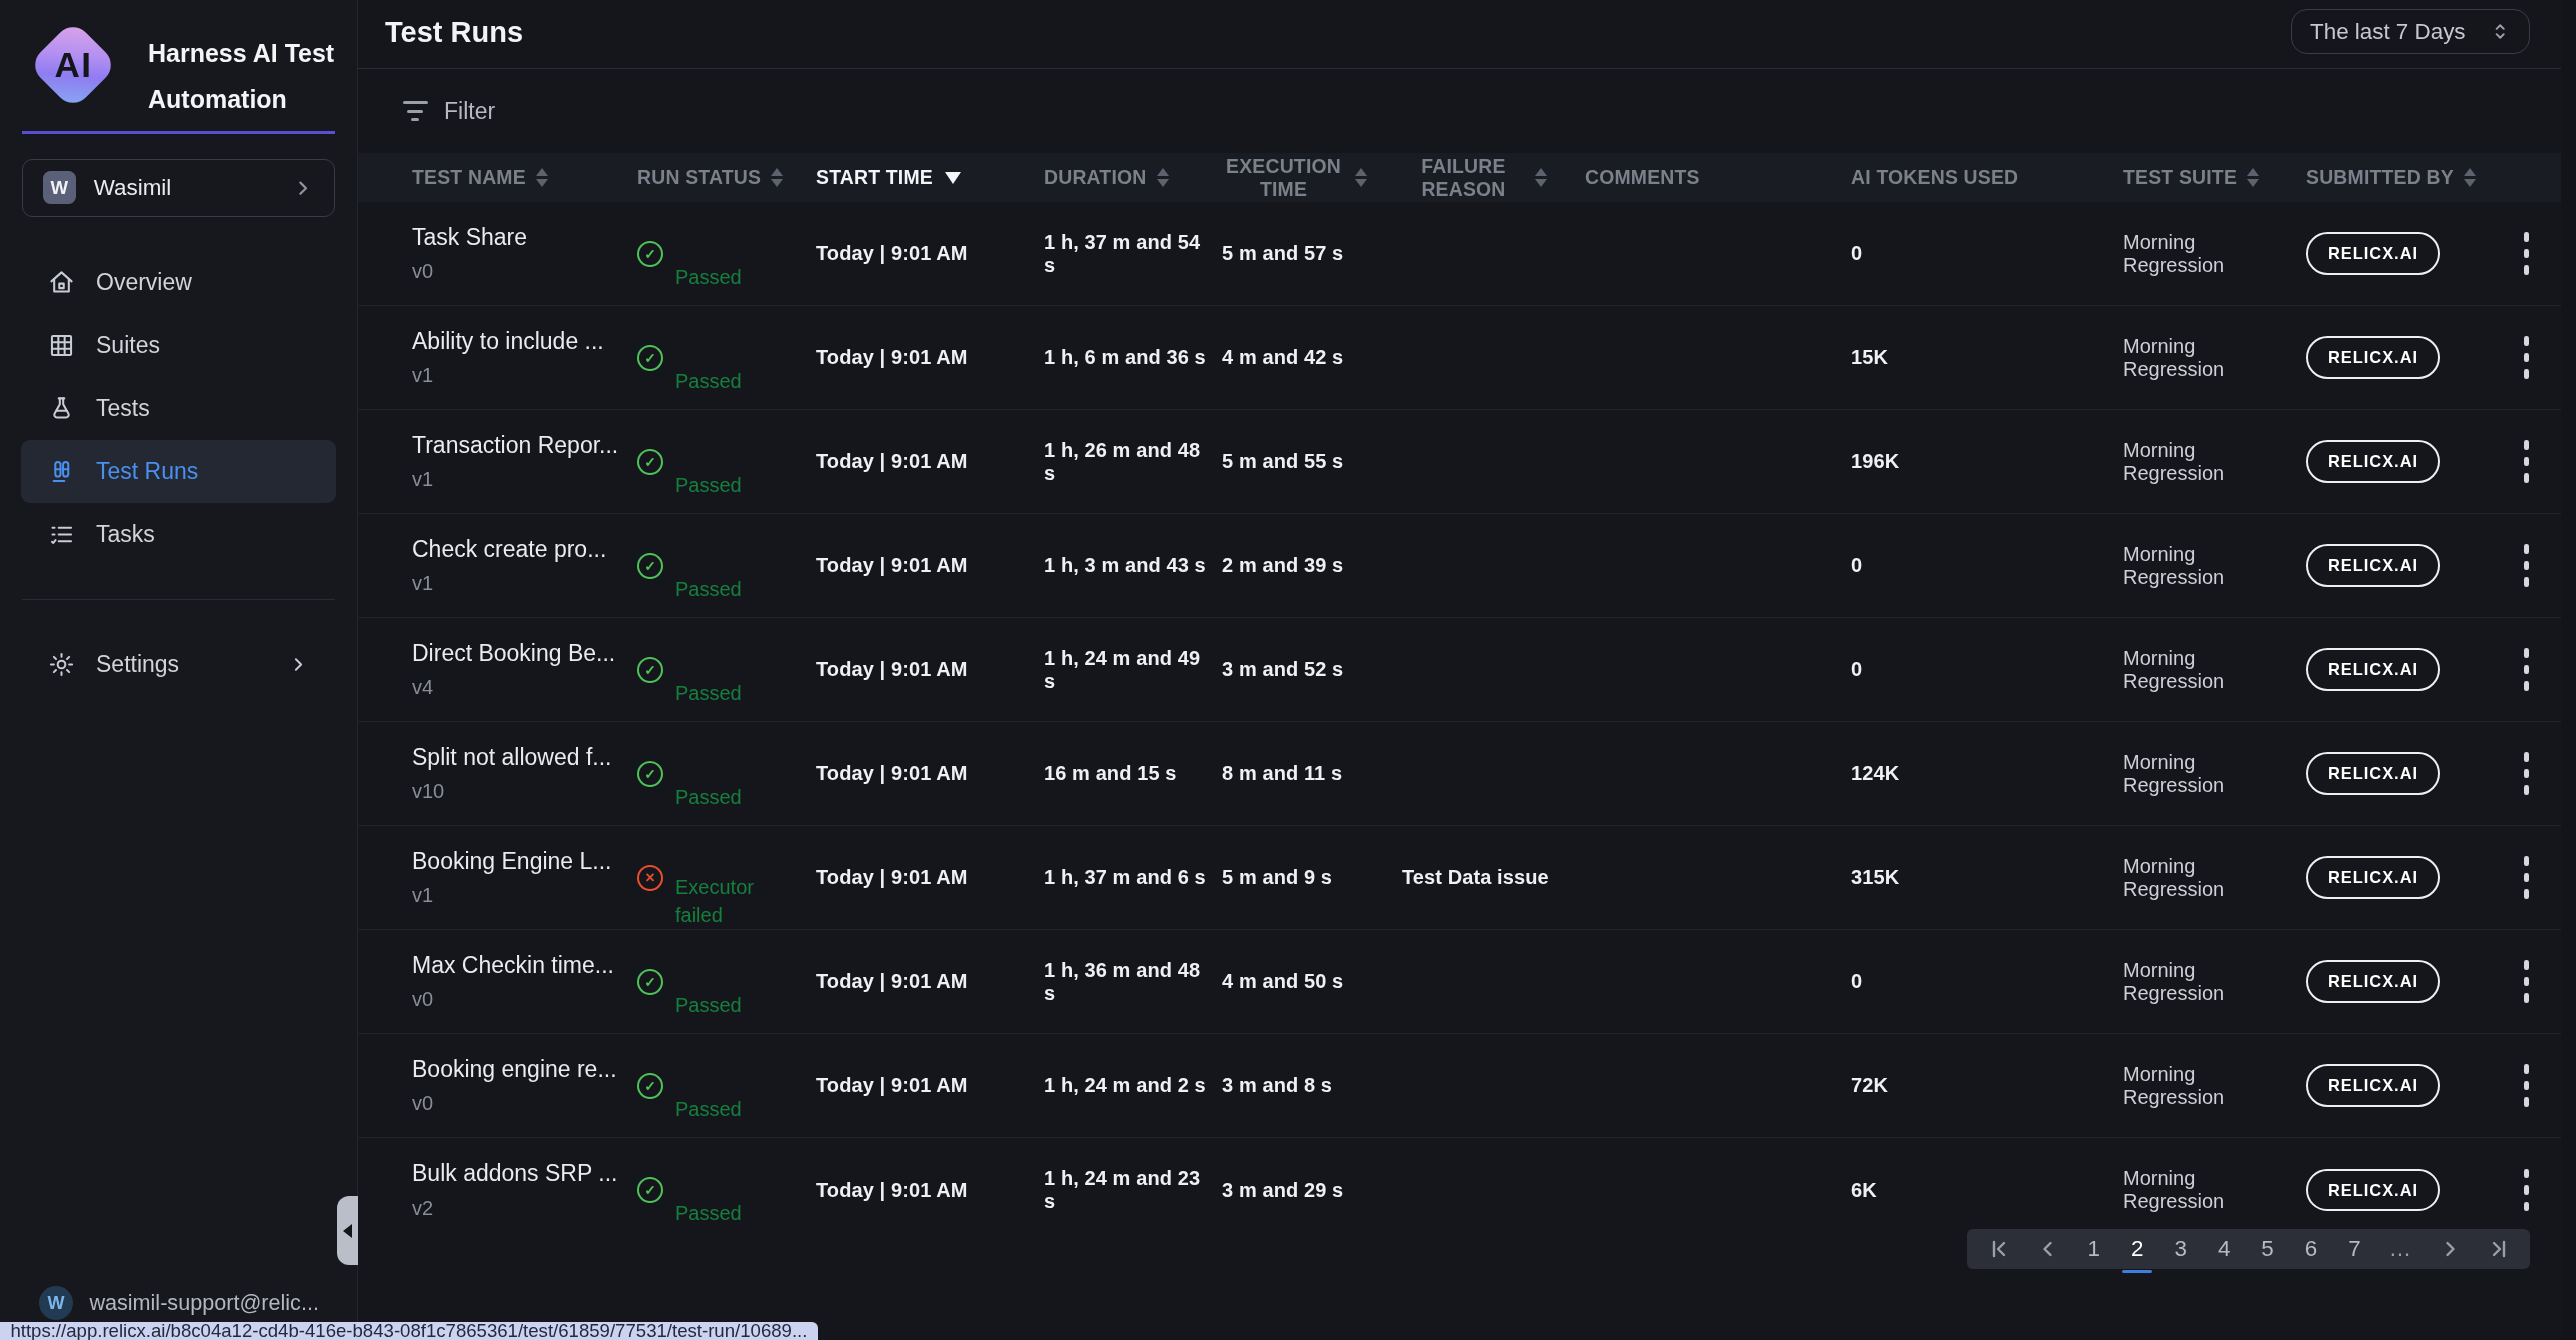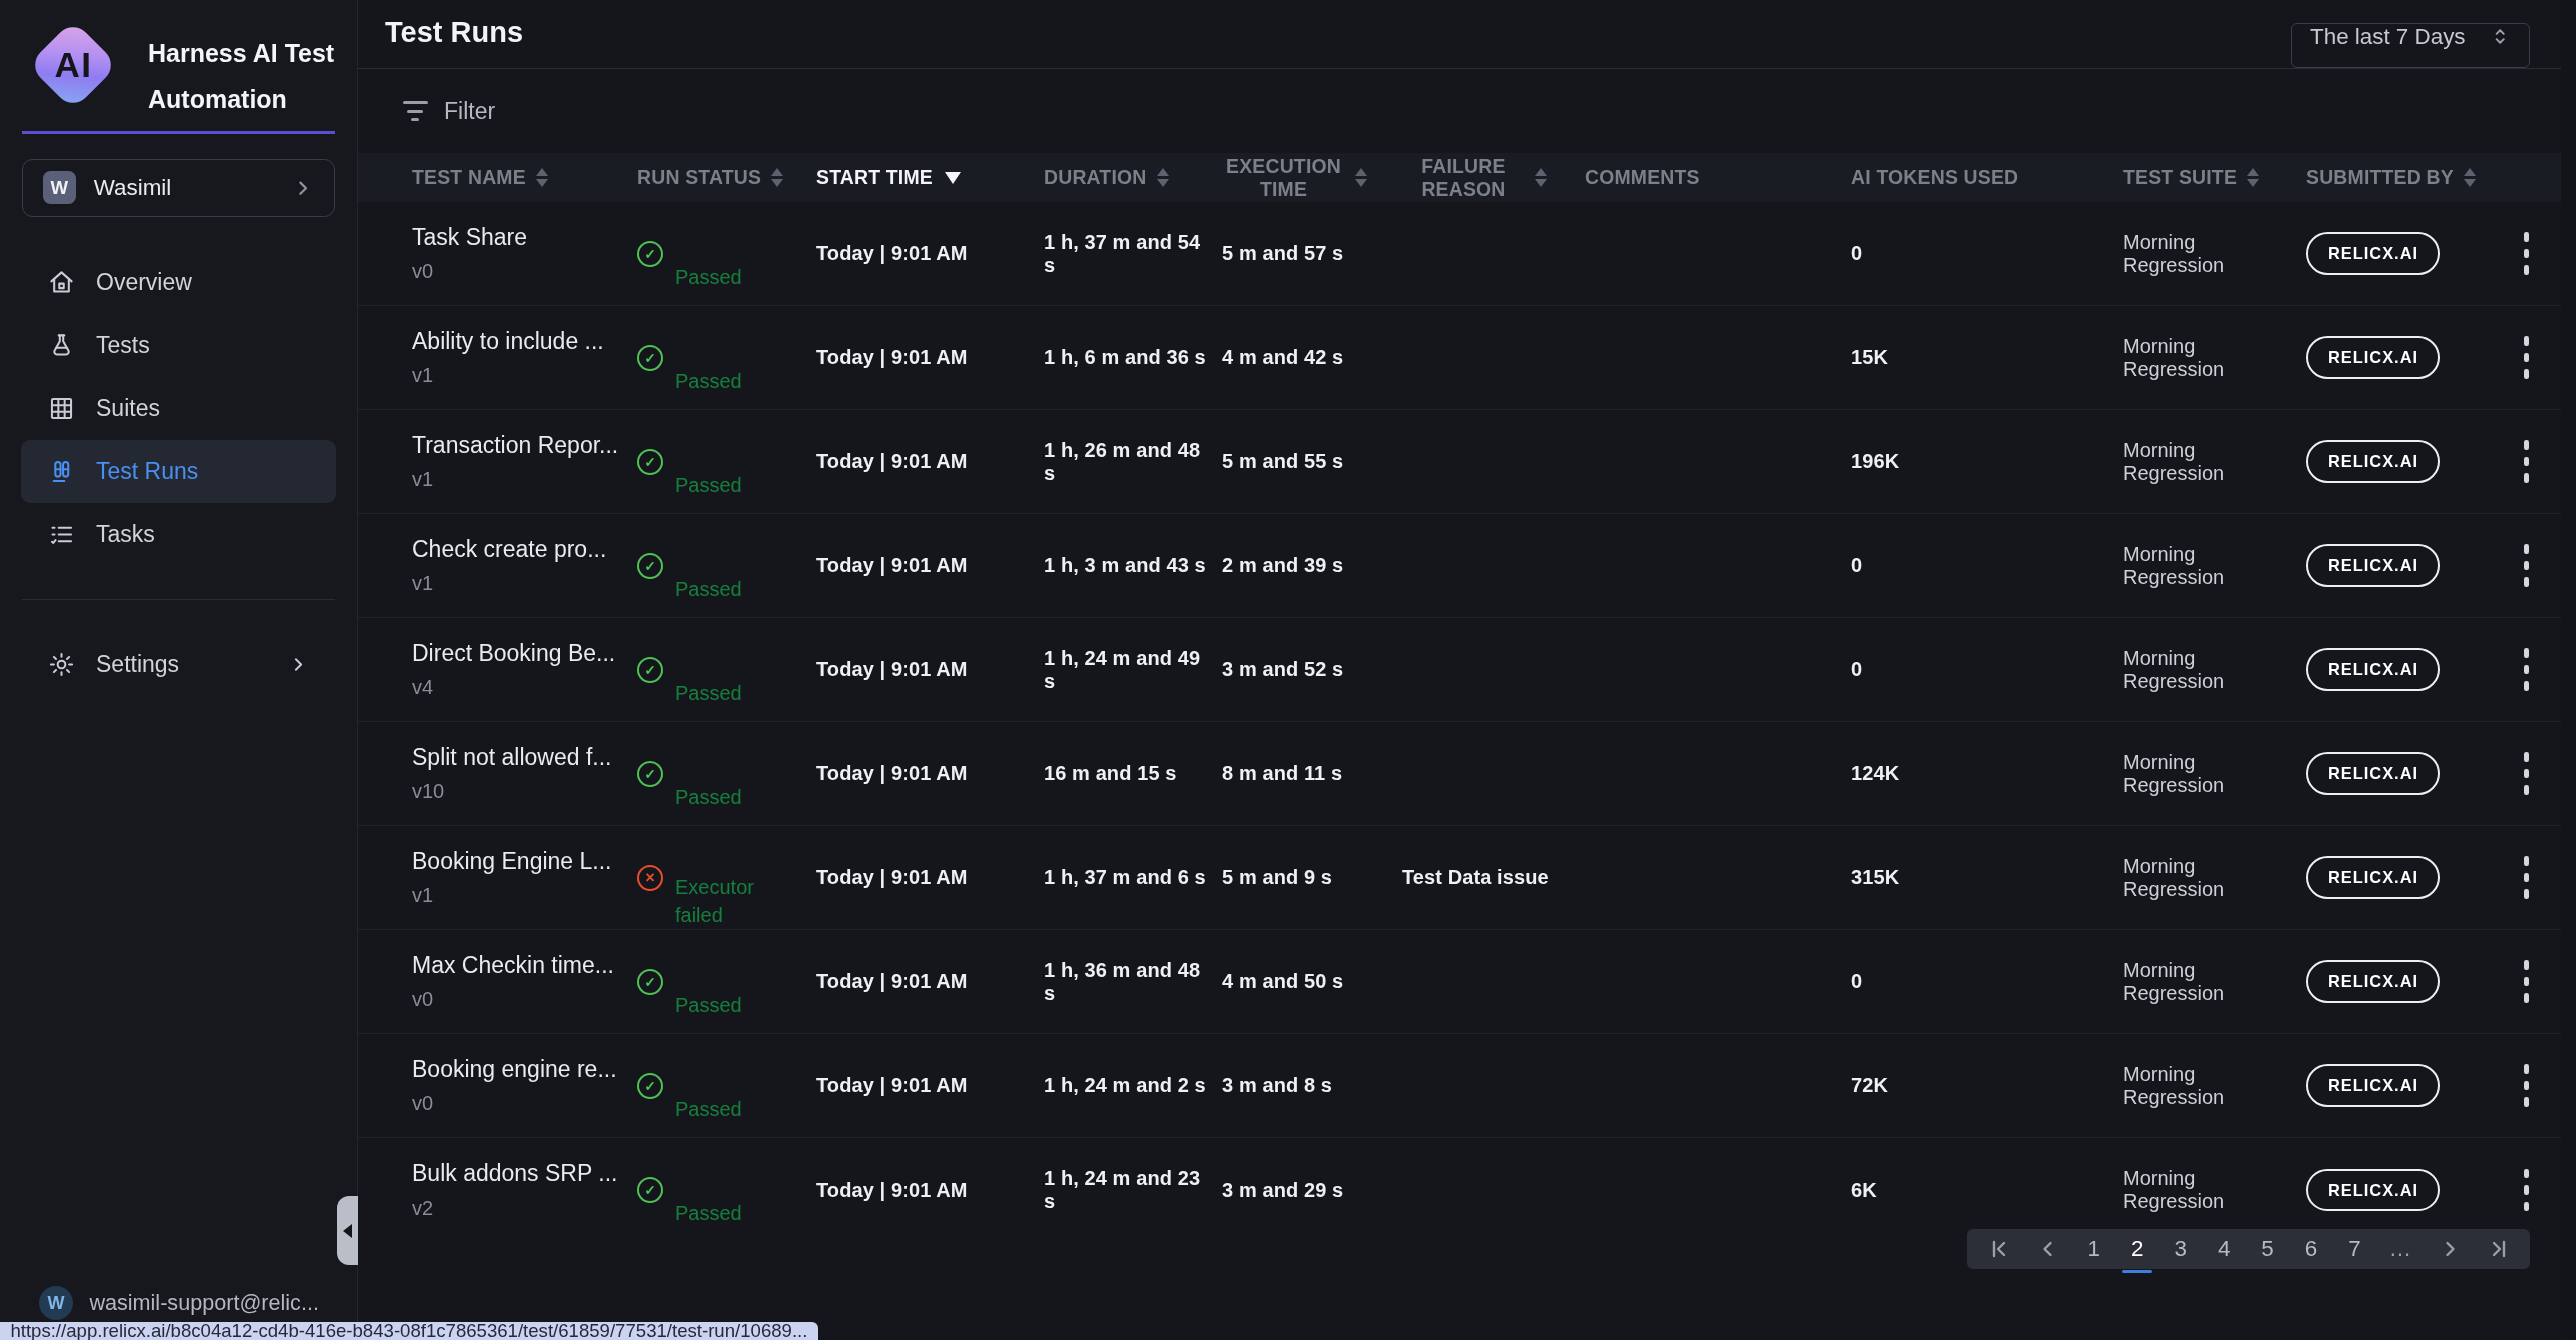--- a/index.html
+++ b/index.html
@@ -42,22 +42,22 @@
   .user-email { font-size:21.6px; color:#b3b7bf; }
 
   .collapse-handle { position:absolute; left:337px; top:1196px; width:21px; height:69px; background:#b9bec8;
                      border-radius:12px 0 0 12px; display:flex; align-items:center; justify-content:center; z-index:6; cursor:pointer; }
   .collapse-handle .tri { width:0; height:0; border-top:7.5px solid transparent; border-bottom:7.5px solid transparent; border-right:9px solid #15161a; }
 
   
   .main { position:absolute; left:358px; top:0; right:15px; bottom:0; background:#15161b; }
   .topbar { height:69px; border-bottom:1.5px solid #2a2c33; position:relative; }
   .page-title { position:absolute; left:27px; top:16.4px; font-size:29px; font-weight:700; color:#f2f3f6; }
-  .daterange { position:absolute; right:31px; top:23px; width:239px; height:45px; border:1.5px solid #3a3d46;
-               border-radius:6px; display:flex; align-items:flex-start; padding:0 18px; font-size:22.4px; color:#c6c9d1; cursor:pointer; }
+  .daterange { position:absolute; right:31px; top:9px; width:239px; height:45px; border:1.5px solid #3a3d46;
+               border-radius:16px; display:flex; align-items:center; padding:0 18px; font-size:22.4px; color:#c6c9d1; cursor:pointer; }
   .dr-chev { margin-left:auto; color:#9aa0ab; }
 
   .filter-row { height:84px; display:flex; align-items:center; padding-left:43px; gap:15px; cursor:pointer; }
   .filter-icon { display:flex; flex-direction:column; align-items:center; gap:5.2px; width:28px; }
   .filter-icon i { display:block; height:3px; border-radius:1.5px; background:#9aa0a9; }
   .filter-icon i:nth-child(1){ width:25px; } .filter-icon i:nth-child(2){ width:16.4px; } .filter-icon i:nth-child(3){ width:7.5px; }
   .filter-label { font-size:23px; color:#b6b9c1; }
 
   :root { --cols: 225px 179px 228px 178px 180px 183px 266px 272px 183px 195px minmax(30px,1fr); }
   .thead { height:49px; background:#1a1c23; display:grid; grid-template-columns:var(--cols);
@@ -127,33 +127,33 @@
   <div class="nav">
     <div class="nav-item">
       <svg width="27" height="27" viewBox="0 0 24 24" fill="none" stroke="currentColor" stroke-width="1.8" stroke-linecap="round" stroke-linejoin="round">
           <path d="M3 11l9-8 9 8"></path>
           <path d="M5.5 9v11h13V9"></path>
           <rect x="10" y="13" width="4" height="4"></rect>
         </svg>
       <span>Overview</span>
     </div>
     <div class="nav-item">
+      <svg width="27" height="27" viewBox="0 0 24 24" fill="none" stroke="currentColor" stroke-width="1.8" stroke-linejoin="round">
+          <rect x="3.5" y="3.5" width="17" height="17" rx="1"></rect>
+          <path d="M9.2 3.5v17M14.8 3.5v17M3.5 9.2h17M3.5 14.8h17"></path>
+        </svg>
+      <span>Suites</span>
+    </div>
+    <div class="nav-item">
       <svg width="27" height="27" viewBox="0 0 24 24" fill="none" stroke="currentColor" stroke-width="1.8" stroke-linecap="round" stroke-linejoin="round">
           <path d="M9.5 3h5"></path>
           <path d="M10.5 3v5.2L5.8 16.6a2.4 2.4 0 002.2 3.4h8a2.4 2.4 0 002.2-3.4L13.5 8.2V3"></path>
           <path d="M7.5 14h9"></path>
         </svg>
       <span>Tests</span>
-    </div>
-    <div class="nav-item">
-      <svg width="27" height="27" viewBox="0 0 24 24" fill="none" stroke="currentColor" stroke-width="1.8" stroke-linejoin="round">
-          <rect x="3.5" y="3.5" width="17" height="17" rx="1"></rect>
-          <path d="M9.2 3.5v17M14.8 3.5v17M3.5 9.2h17M3.5 14.8h17"></path>
-        </svg>
-      <span>Suites</span>
     </div>
     <div class="nav-item active">
       <svg width="27" height="27" viewBox="0 0 24 24" fill="none" stroke="currentColor" stroke-width="1.8" stroke-linecap="round" stroke-linejoin="round">
           <rect x="6.5" y="3.5" width="4.6" height="13" rx="2.3"></rect>
           <rect x="13.4" y="3.5" width="4.6" height="13" rx="2.3"></rect>
           <path d="M6.5 10h4.6M13.4 10h4.6"></path>
           <path d="M5 20.5h9.5"></path>
         </svg>
       <span>Test Runs</span>
     </div>

